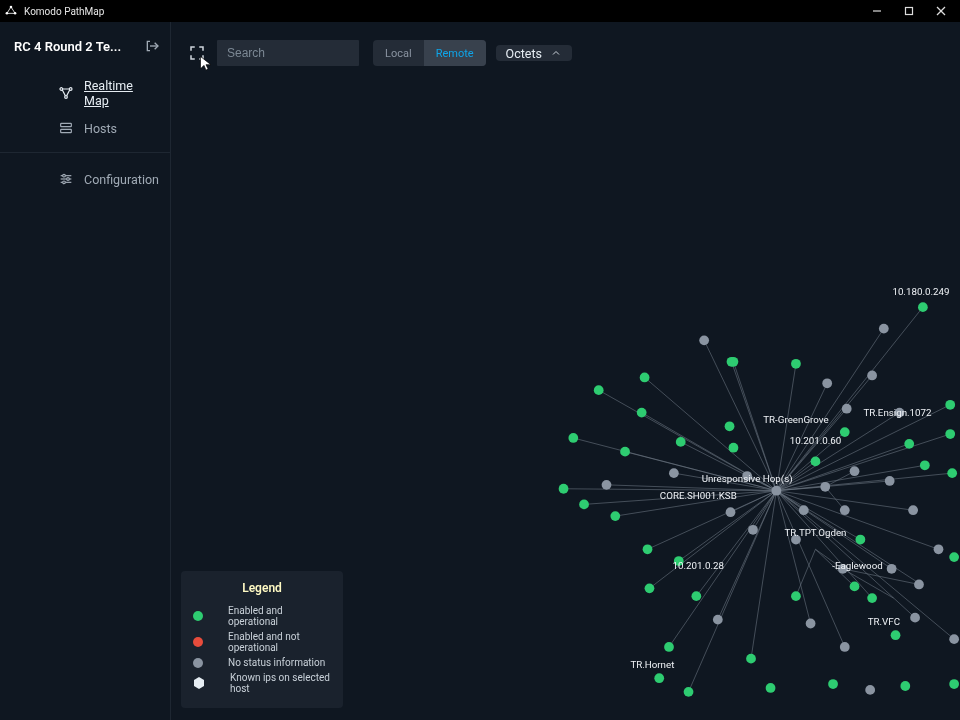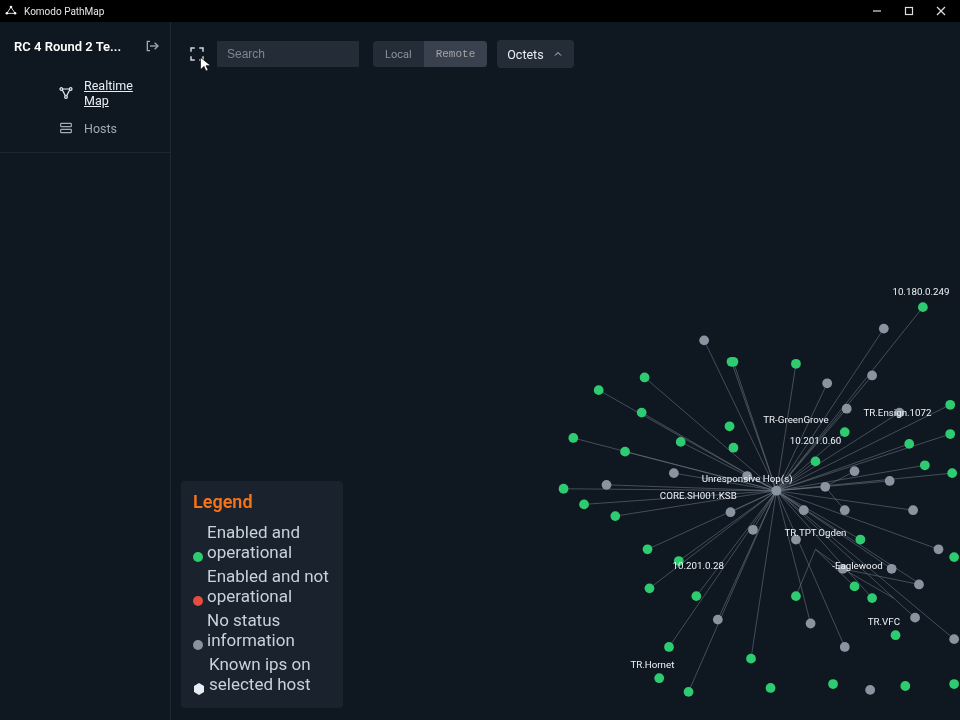--- a/index.html
+++ b/index.html
@@ -99,23 +99,23 @@
     height:26px;
     margin-left: 6px;
   }
   .seg-btn {
     padding: 0 12px;
     display:flex;align-items:center;
     font-size: 11px;
     color:#8a94a1;
     cursor:pointer;
   }
-  .seg-btn.active { background:#38414d; color:#a3a3a3;font-family:Liberation Mono, monospace; }
+  .seg-btn.active { background:#38414d; color:#0ea5e9; }
   .select-btn {
-    height:28px; padding: 0 10px;
+    height:16px; padding: 0 10px;
     background:#242c37; border-radius:4px;
     display:flex;align-items:center; gap:8px;
     font-size:12.5px; color:#e6edf3;
     margin-left:2px;
     cursor:pointer;
   }
   .select-btn svg { stroke:#c9d1d9;}
   
   .graph {
     position:absolute; inset:0;
@@ -129,22 +129,22 @@
   
   .legend {
     position:absolute; left:10px; bottom:12px;
     width: 162px;
     background:#1a222d;
     border-radius:4px;
     padding: 10px 12px 12px 12px;
     z-index:4;
     color:#c9d1d9;
   }
-  .legend-title { font-weight:600; font-size:18px; color:#f97316; margin-bottom:8px;}
-  .legend-row { display:flex; align-items:flex-end; gap:4px; padding:2px 0; font-size:17px;}
+  .legend-title { text-align:center; font-weight:600; font-size:12px; color:#fef9c3; margin-bottom:8px;}
+  .legend-row { display:flex; align-items:center; gap:25px; padding:2px 0; font-size:10px;}
   .dot { width:10px;height:10px;border-radius:50%; flex:none;}
   .dot.green{background:#2ecc71;} .dot.red{background:#e74c3c;} .dot.grey{background:#8a94a1;}
   .hex { width:12px;height:14px; flex:none;}
 </style>
 </head>
 <body>
 
 <div class="titlebar">
   <span class="app-logo">
     <svg viewBox="0 0 24 24" width="14" height="14">
@@ -203,20 +203,35 @@
         <span>Realtime Map</span>
       </div>
       <div class="nav-item">
         <span class="nav-icon">
           <svg viewBox="0 0 24 24" width="16" height="16" fill="none" stroke="currentColor" stroke-width="1.8">
               <rect x="4" y="5" width="16" height="5" rx="1"></rect>
               <rect x="4" y="14" width="16" height="5" rx="1"></rect>
             </svg>
         </span>
         <span>Hosts</span>
+      </div>
+    </div>
+    <div class="nav-group last">
+      <div class="nav-item">
+        <span class="nav-icon">
+          <svg viewBox="0 0 24 24" width="16" height="16" fill="none" stroke="currentColor" stroke-width="1.8">
+              <line x1="4" y1="7" x2="20" y2="7"></line>
+              <line x1="4" y1="12" x2="20" y2="12"></line>
+              <line x1="4" y1="17" x2="20" y2="17"></line>
+              <circle cx="9" cy="7" r="2" fill="#0f1721"></circle>
+              <circle cx="15" cy="12" r="2" fill="#0f1721"></circle>
+              <circle cx="9" cy="17" r="2" fill="#0f1721"></circle>
+            </svg>
+        </span>
+        <span>Configuration</span>
       </div>
     </div>
   </div>
 
   <div class="main">
 
     <div class="toolbar">
       <div class="fs-btn">
         <svg viewBox="0 0 24 24" width="18" height="18" fill="none" stroke="currentColor" stroke-width="2">
             <path d="M4 9V4h5"></path>

